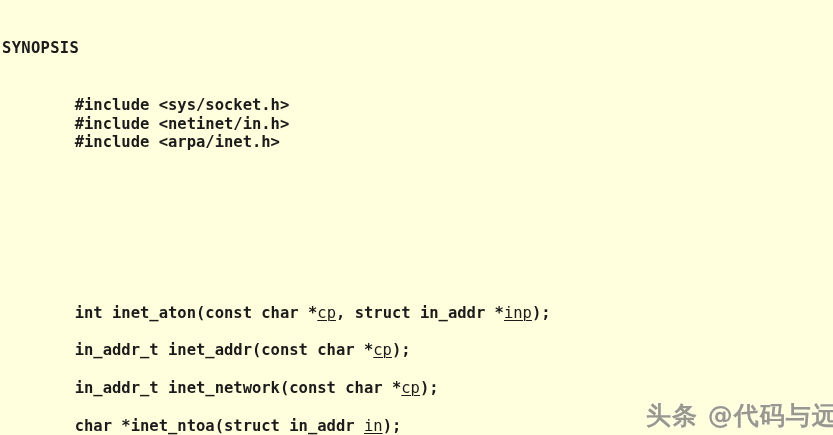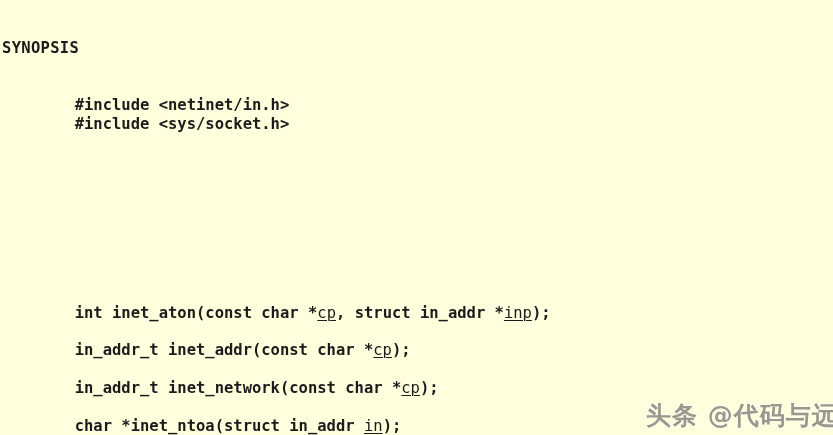--- a/index.html
+++ b/index.html
@@ -101,21 +101,21 @@
 
 <div id="page" style="background: rgb(255, 255, 221);">
 
   <div class="manpage blk-synopsis" style="color: rgb(27, 27, 27);">
     <div class="line heading">SYNOPSIS</div>
   </div>
 
   <div class="manpage blk-body" style="color: rgb(27, 27, 27);">
 
     
-    <div id="includes"><div class="line"><span class="r">        </span><span class="b">#include &lt;netinet/in.h&gt;</span></div><div class="line"><span class="r">        </span><span class="b">#include &lt;sys/socket.h&gt;</span></div><div class="line"><span class="r">        </span></div></div>
+    <div id="includes"><div class="line"><span class="r">        </span><span class="b">#include &lt;sys/socket.h&gt;</span></div><div class="line"><span class="r">        </span><span class="b">#include &lt;netinet/in.h&gt;</span></div><div class="line"><span class="r">        </span><span class="b">#include &lt;arpa/inet.h&gt;</span></div></div>
 
     <div class="line blank"> </div>
 
     
     <div id="declarations"><div class="line"><span class="r">        </span><span class="b">int inet_aton(const char *</span><span class="param">cp</span><span class="b">, struct in_addr *</span><span class="param">inp</span><span class="b">);</span></div><div class="line blank"> </div><div class="line"><span class="r">        </span><span class="b">in_addr_t inet_addr(const char *</span><span class="param">cp</span><span class="b">);</span></div><div class="line blank"> </div><div class="line"><span class="r">        </span><span class="b">in_addr_t inet_network(const char *</span><span class="param">cp</span><span class="b">);</span></div><div class="line blank"> </div><div class="line"><span class="r">        </span><span class="b">char *inet_ntoa(struct in_addr </span><span class="param">in</span><span class="b">);</span></div></div>
 
     
 
     
     

